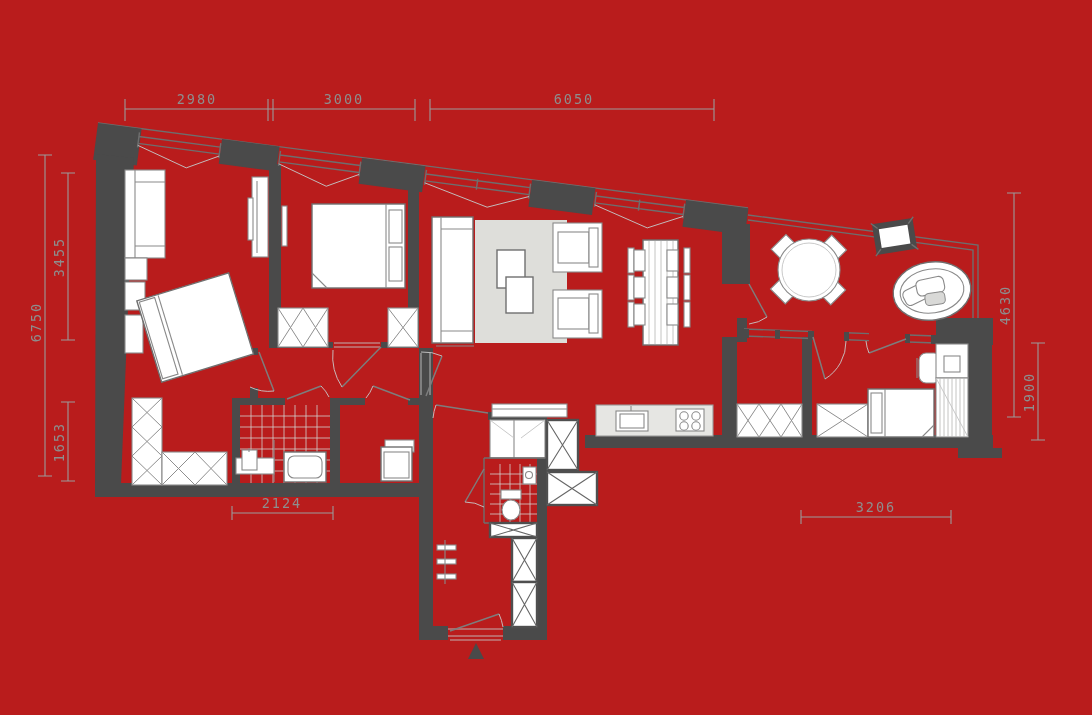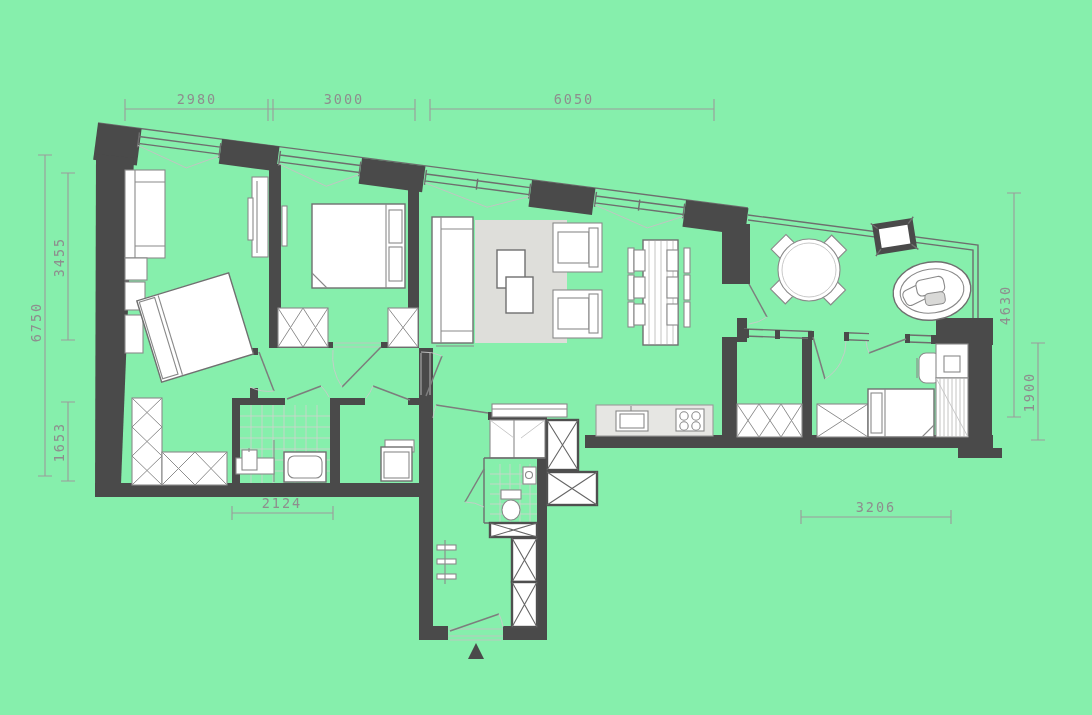--- a/index.html
+++ b/index.html
@@ -1,16 +1,16 @@
 <!DOCTYPE html>
 <html><head>
 <meta charset="utf-8">
 <style>
   html,body{margin:0;padding:0;background:#ffffff;}
-  .page{width:1092px;height:715px;position:relative;background:#86efac;overflow:hidden;
+  .page{width:1092px;height:715px;position:relative;background:#b91c1c;overflow:hidden;
         font-family:"DejaVu Sans",sans-serif;}
   svg{display:block}
   
   .w{fill:#4a4a4a;stroke:none}
   
   .ln{fill:none;stroke:#8a8a8a;stroke-width:1.1}
   .lnd{fill:none;stroke:#6e6e6e;stroke-width:1.4}
   .lt{fill:none;stroke:#c3c3c3;stroke-width:0.9}
   
   .fw{fill:#ffffff;stroke:#8a8a8a;stroke-width:1.1}

